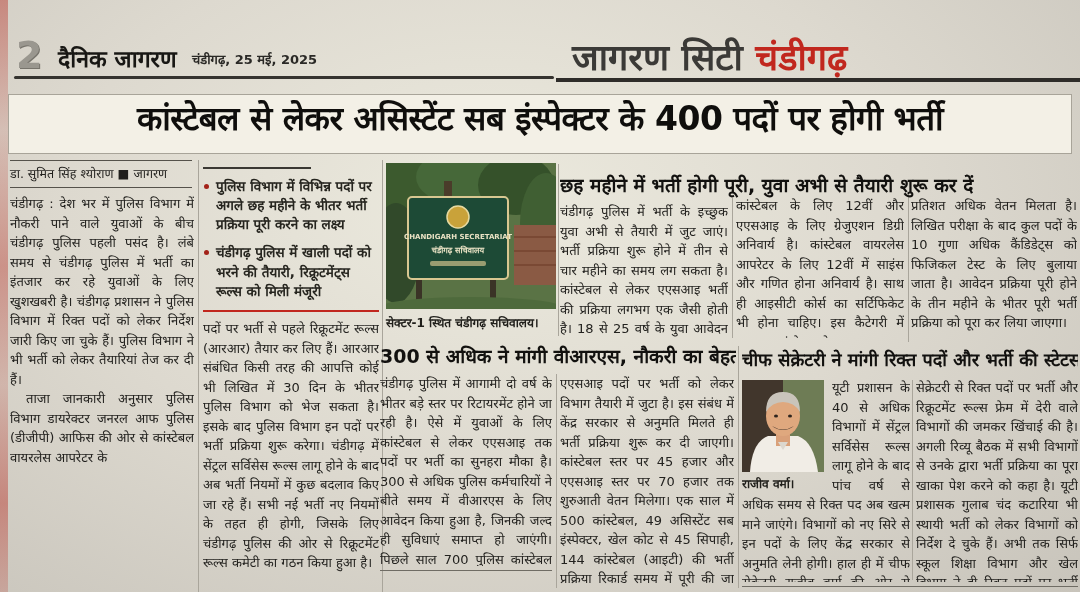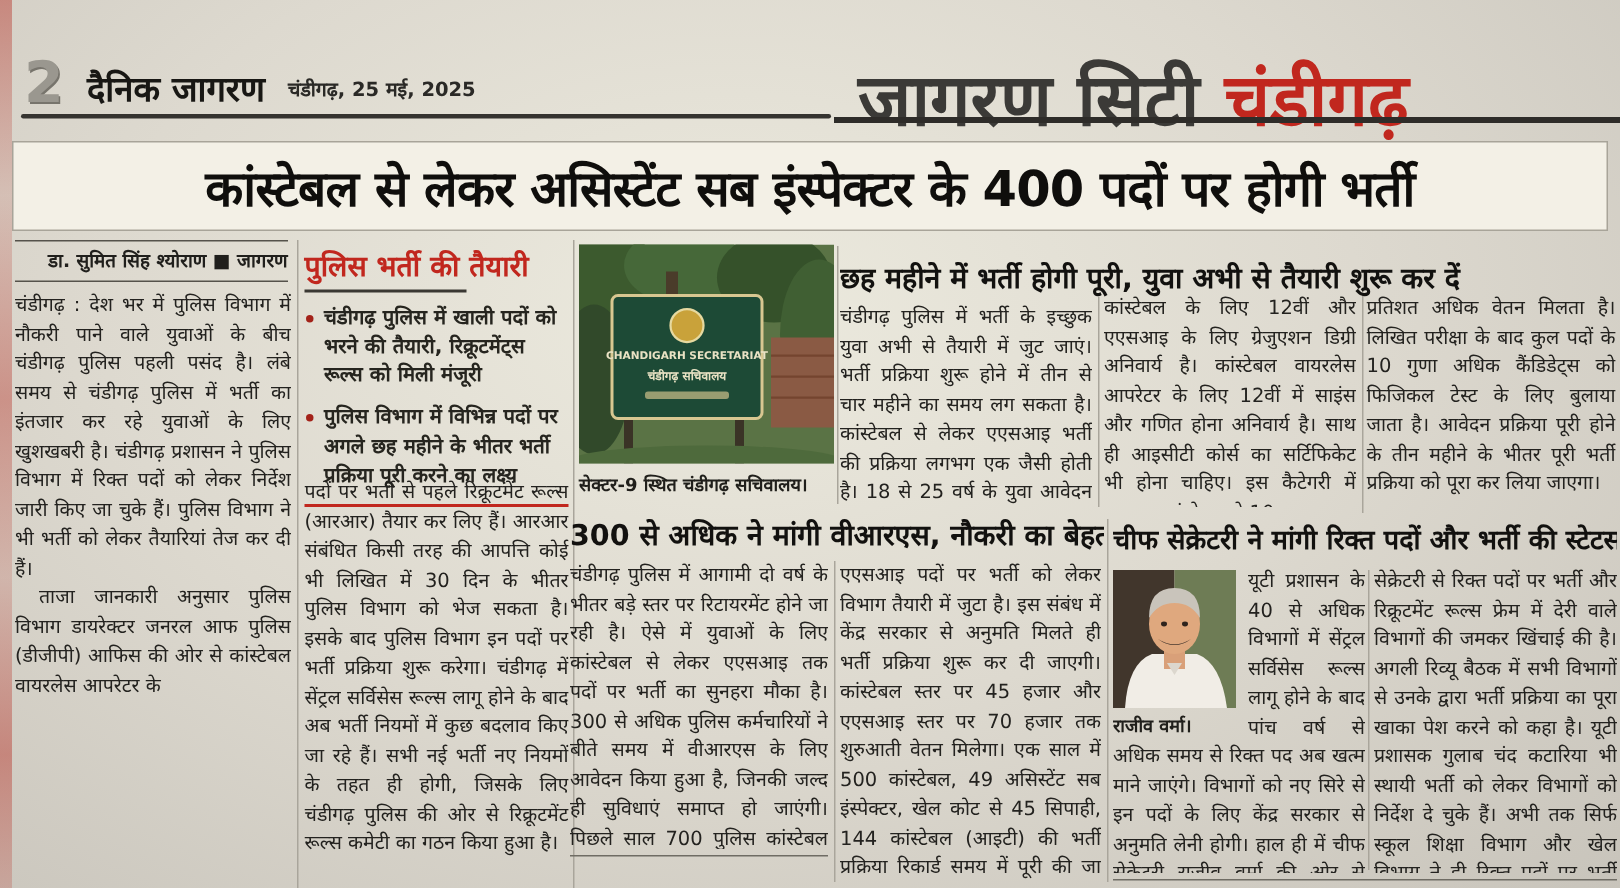--- a/index.html
+++ b/index.html
@@ -18,49 +18,49 @@
   }
 
   
   .pagenum {
     position:absolute; left:16px; top:33px; font-size:38px; font-weight:800;
     color:#9a978f; text-shadow:1px 1px 0 #77746c; letter-spacing:-2px;
   }
   .paper-name { position:absolute; left:58px; top:42px; font-size:23px; font-weight:800; color:#181714; }
   .edition-date { position:absolute; left:192px; top:50px; font-size:13px; font-weight:700; color:#2a2926; }
   .rule-left-head { position:absolute; left:14px; top:76px; width:540px; height:3px; background:#35332f; border-radius:2px; }
-  .masthead { position:absolute; left:572px; top:32px; font-size:48px; font-weight:800; letter-spacing:0; white-space:nowrap; }
+  .masthead { position:absolute; left:572px; top:32px; font-size:36px; font-weight:800; letter-spacing:0; white-space:nowrap; }
   .masthead .mh-grey { color:#3b3a37; }
   .masthead .mh-red { color:#c1271e; }
   .rule-right-head { position:absolute; left:556px; top:78px; width:524px; height:4px; background:#2e2c29; }
 
   
   .headline-band {
     position:absolute; left:8px; top:94px; width:1064px; height:60px;
     background:#f3f0e6; border:1px solid #a8a499;
-    display:flex; align-items:center; justify-content:center;
+    display:flex; justify-content:center;
   }
   .headline-band h1 {
     font-size:33px; font-weight:800; color:#0f0e0c; white-space:nowrap; letter-spacing:-.5px;
   }
 
   
   .vdiv { position:absolute; width:1px; background:#a9a59b; }
   .hrule { position:absolute; height:1px; background:#6f6c64; }
 
   
   .body-txt {
     font-size:13px; line-height:1.5; text-align:justify; color:#23221f; font-weight:500;
   }
   .body-txt p + p { text-indent:16px; }
 
   
   .byline-box { position:absolute; left:10px; top:160px; width:182px; }
   .byline-box .line { height:1px; background:#55524b; }
-  .byline-box .byline { padding:4px 0 5px 0; font-size:12.5px; font-weight:700; color:#201f1c;margin-left:22px; }
+  .byline-box .byline { padding:4px 0 5px 0; font-size:12.5px; font-weight:400; color:#201f1c; }
 
   
   .col1 { position:absolute; left:10px;  top:194px; width:184px; height:398px; overflow:hidden; }
   .col2 { position:absolute; left:203px; top:319px; width:176px; height:284px; overflow:hidden; }
 
   
   .infobox { position:absolute; left:203px; top:164px; width:176px; }
   .infobox .ib-title { color:#c1271e; font-size:19px; font-weight:800; }
   .infobox .ib-underline { width:108px; height:2px; background:#3a3833; margin:3px 0 8px 0; }
   .infobox ul { list-style:none; }
@@ -126,25 +126,24 @@
     <div class="byline">डा. सुमित सिंह श्योराण ■ जागरण</div>
     <div class="line"></div>
   </div>
 
   <div class="col1 body-txt">
     <p>चंडीगढ़ : देश भर में पुलिस विभाग में नौकरी पाने वाले युवाओं के बीच चंडीगढ़ पुलिस पहली पसंद है। लंबे समय से चंडीगढ़ पुलिस में भर्ती का इंतजार कर रहे युवाओं के लिए खुशखबरी है। चंडीगढ़ प्रशासन ने पुलिस विभाग में रिक्त पदों को लेकर निर्देश जारी किए जा चुके हैं। पुलिस विभाग ने भी भर्ती को लेकर तैयारियां तेज कर दी हैं।</p>
     <p>ताजा जानकारी अनुसार पुलिस विभाग डायरेक्टर जनरल आफ पुलिस (डीजीपी) आफिस की ओर से कांस्टेबल वायरलेस आपरेटर के</p>
   </div>
 
   <div class="infobox">
-    <div class="ib-title">पुलिस भर्ती की तैयारी</div>
     <div class="ib-underline"></div>
     <ul>
+      <li>पुलिस विभाग में विभिन्न पदों पर अगले छह महीने के भीतर भर्ती प्रक्रिया पूरी करने का लक्ष्य</li>
       <li>चंडीगढ़ पुलिस में खाली पदों को भरने की तैयारी, रिक्रूटमेंट्स रूल्स को मिली मंजूरी</li>
-      <li>पुलिस विभाग में विभिन्न पदों पर अगले छह महीने के भीतर भर्ती प्रक्रिया पूरी करने का लक्ष्य</li>
     </ul>
     <div class="ib-bottom"></div>
   </div>
 
   <div class="col2 body-txt">
     <p>पदों पर भर्ती से पहले रिक्रूटमेंट रूल्स (आरआर) तैयार कर लिए हैं। आरआर संबंधित किसी तरह की आपत्ति कोई भी लिखित में 30 दिन के भीतर पुलिस विभाग को भेज सकता है। इसके बाद पुलिस विभाग इन पदों पर भर्ती प्रक्रिया शुरू करेगा। चंडीगढ़ में सेंट्रल सर्विसेस रूल्स लागू होने के बाद अब भर्ती नियमों में कुछ बदलाव किए जा रहे हैं। सभी नई भर्ती नए नियमों के तहत ही होगी, जिसके लिए चंडीगढ़ पुलिस की ओर से रिक्रूटमेंट रूल्स कमेटी का गठन किया हुआ है।</p>
   </div>
 
   <figure class="photo1">
     <svg viewBox="0 0 170 146">
@@ -161,21 +160,21 @@
       <rect x="30" y="112" width="6" height="34" fill="#3a3326"></rect>
       <rect x="104" y="110" width="6" height="36" fill="#3a3326"></rect>
       <rect x="58" y="18" width="8" height="20" fill="#4a3c2a"></rect>
       <rect x="22" y="34" width="100" height="82" rx="4" fill="#1d4a36" stroke="#d8c791" stroke-width="2"></rect>
       <circle cx="72" cy="54" r="11" fill="#c9a23a" stroke="#e6d9a0" stroke-width="1.5"></circle>
       <text x="72" y="76" text-anchor="middle" font-size="7" fill="#e9e2c4" font-weight="bold">CHANDIGARH SECRETARIAT</text>
       <text x="72" y="90" text-anchor="middle" font-size="8" fill="#e9e2c4" font-weight="bold">चंडीगढ़ सचिवालय</text>
       <rect x="44" y="98" width="56" height="5" rx="2" fill="#cfc08a" opacity="0.7"></rect>
       <ellipse cx="85" cy="144" rx="90" ry="10" fill="#4e6a3c"></ellipse>
     </svg>
-    <figcaption class="caption">सेक्टर-9 स्थित चंडीगढ़ सचिवालय।</figcaption>
+    <figcaption class="caption">सेक्टर-1 स्थित चंडीगढ़ सचिवालय।</figcaption>
   </figure>
 
   <div class="sec-six-head">छह महीने में भर्ती होगी पूरी, युवा अभी से तैयारी शुरू कर दें</div>
   <div class="six-col1 body-txt">
     <p>चंडीगढ़ पुलिस में भर्ती के इच्छुक युवा अभी से तैयारी में जुट जाएं। भर्ती प्रक्रिया शुरू होने में तीन से चार महीने का समय लग सकता है। कांस्टेबल से लेकर एएसआइ भर्ती की प्रक्रिया लगभग एक जैसी होती है। 18 से 25 वर्ष के युवा आवेदन कर सकेंगे।</p>
   </div>
   <div class="six-col2 body-txt">
     <p>कांस्टेबल के लिए 12वीं और एएसआइ के लिए ग्रेजुएशन डिग्री अनिवार्य है। कांस्टेबल वायरलेस आपरेटर के लिए 12वीं में साइंस और गणित होना अनिवार्य है। साथ ही आइसीटी कोर्स का सर्टिफिकेट भी होना चाहिए। इस कैटेगरी में सामान्य कांस्टेबल से 10</p>
   </div>
   <div class="six-col3 body-txt">

